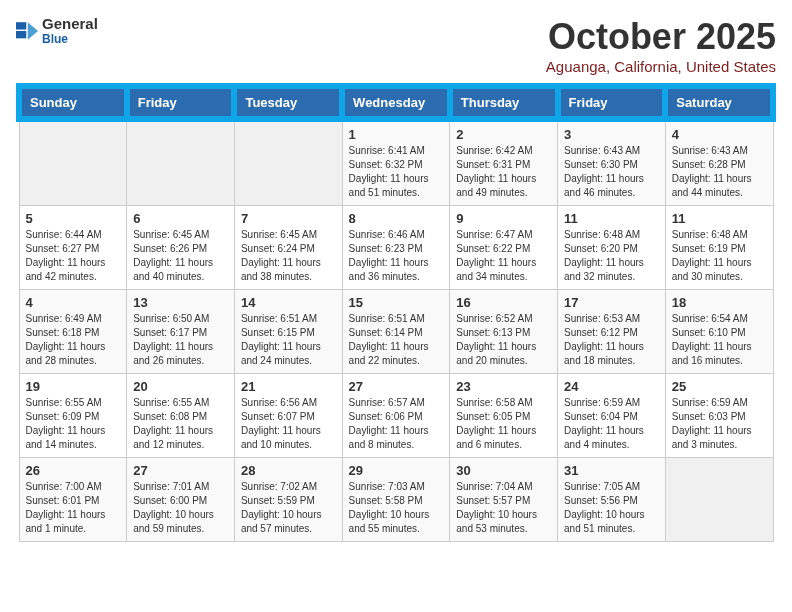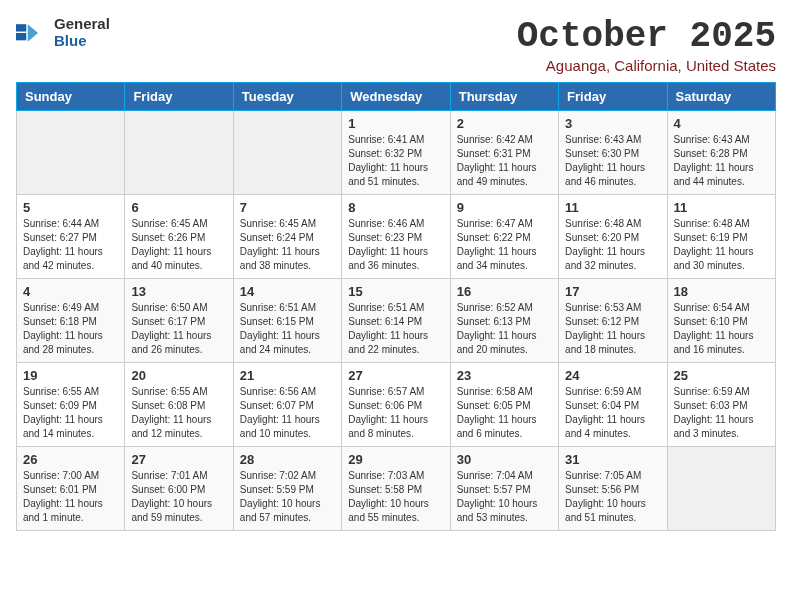--- a/index.html
+++ b/index.html
@@ -12,52 +12,51 @@
     }
     .header-section {
       display: flex;
       justify-content: space-between;
       align-items: flex-start;
       margin-bottom: 8px;
     }
     .logo {
       display: flex;
       align-items: center;
-      gap: 16px;
+      gap: 4px;
     }
     .logo-icon {
       width: 22px;
       height: 18px;
     }
     .title-section {
       text-align: right;
     }
     .calendar-title {
       font-size: 36px;
       font-weight: bold;
       color: #333;
-      font-family: Liberation Mono, monospace;
     }
     .calendar-subtitle {
       font-size: 15px;
       color: #7f1d1d;
     }
     .calendar-table {
       width: 100%;
       border-collapse: collapse;
       border: 1px solid #ccc;
     }
     .calendar-table th {
       background-color: #2b6cb0;
       color: #fff;
       text-align: left;
       padding: 6px 8px;
       font-size: 13px;
       font-weight: bold;
-      border: 1px solid #0ea5e9;
+      border: 6px solid #0ea5e9;
     }
     .calendar-table td {
       vertical-align: top;
       padding: 5px 6px;
       border: 1px solid #ccc;
       width: calc(100% / 7);
       min-height: 80px;
       font-size: 11px;
       color: #333;
       background: #fff;
@@ -89,21 +88,21 @@
 
 <div class="header-section">
   <div class="logo">
     <svg class="logo-icon" viewBox="0 0 30 24" xmlns="http://www.w3.org/2000/svg">
       <rect x="0" y="0" width="14" height="10" fill="#1a5fa8"></rect>
       <rect x="0" y="12" width="14" height="10" fill="#1a5fa8"></rect>
       <polygon points="16,0 30,12 16,24" fill="#4a9fd4"></polygon>
     </svg>
     <div>
       <div style="font-size:15px;font-weight:bold;color:#333;line-height:1.1;">General</div>
-      <div style="font-size:15px;font-weight:bold;color:#1a5fa8;line-height:1.1;">Blue</div>
+      <div style="font-size:12px;font-weight:bold;color:#1a5fa8;line-height:1.1;">Blue</div>
     </div>
   </div>
   <div class="title-section">
     <div class="calendar-title">October 2025</div>
     <div class="calendar-subtitle">Aguanga, California, United States</div>
   </div>
 </div>
 
 <table class="calendar-table">
   <thead>

